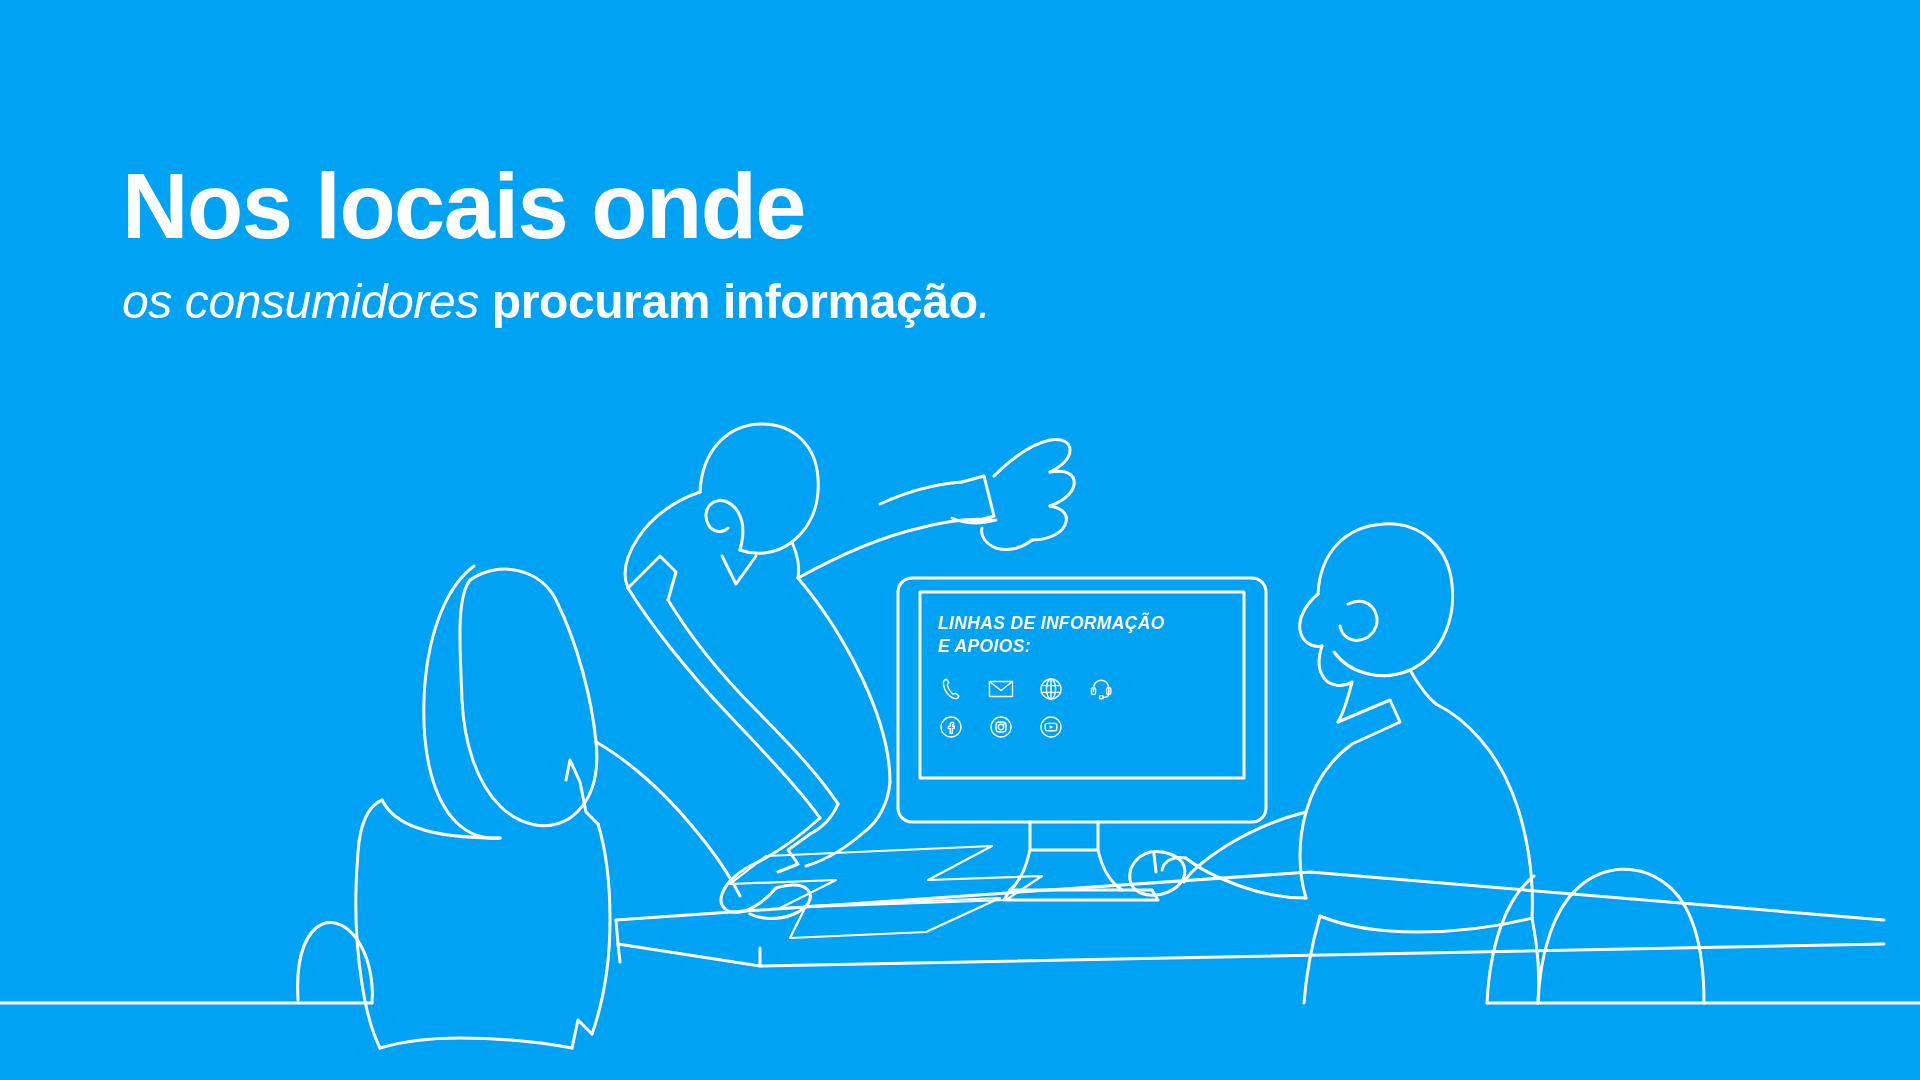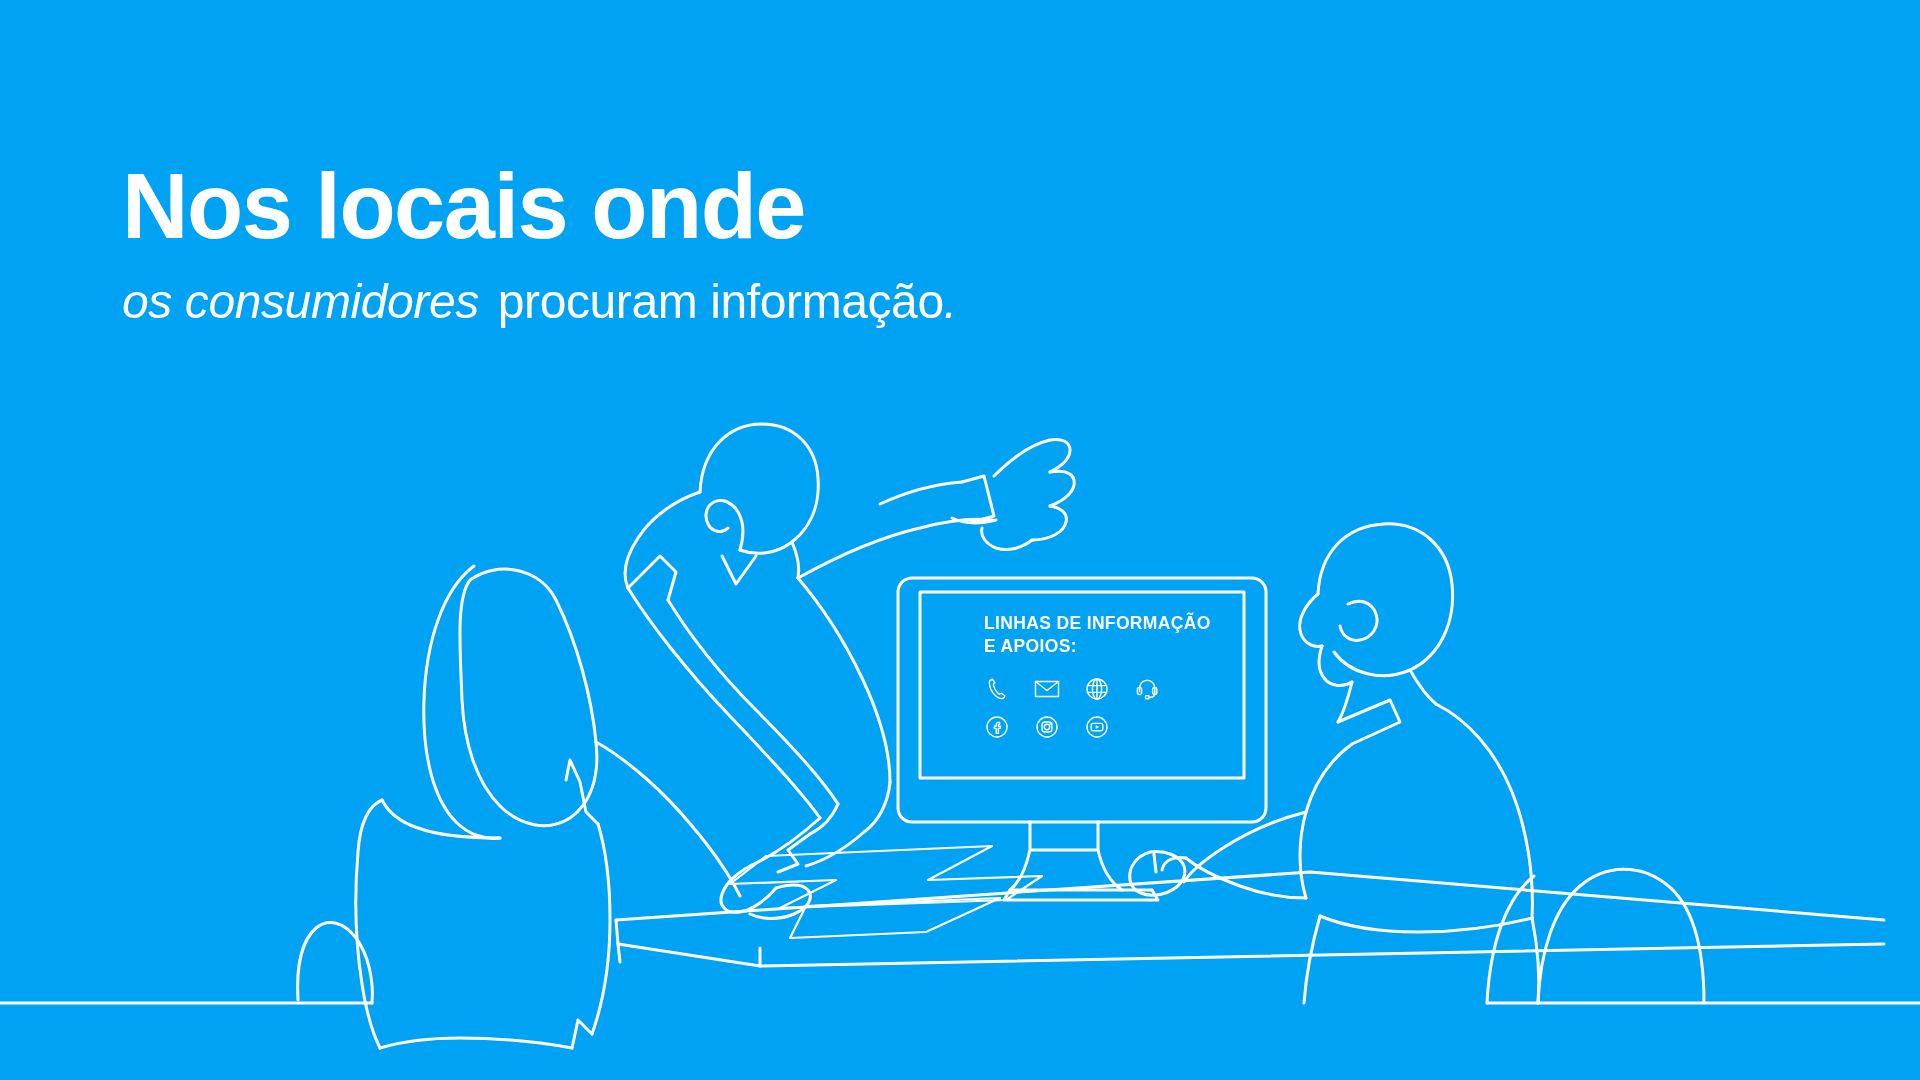--- a/index.html
+++ b/index.html
@@ -38,21 +38,21 @@
   .subline {
     margin: 22px 0 0 0;
     font-size: 48px;
     line-height: 1.1;
     color: #FFFFFF;
     font-weight: 300;
     letter-spacing: -0.4px;
     white-space: nowrap;
   }
   .subline .light { font-weight: 300; font-style: italic; }
-  .subline .strong { font-weight: 400; margin-left: 6px; }
+  .subline .strong { font-weight: 700; }
 
   
   .artwork {
     position: absolute;
     left: 0;
     top: 0;
     width: 1920px;
     height: 1080px;
   }
   .artwork svg { display: block; width: 1920px; height: 1080px; }
@@ -67,23 +67,24 @@
     fill: none;
     stroke: #FFFFFF;
     stroke-width: 2.2;
     stroke-linecap: round;
     stroke-linejoin: round;
   }
 
   
   .screen-content {
     position: absolute;
-    left: 984px;
+    left: 938px;
     top: 612px;
     width: 300px;
+    font-style: italic;
   }
   .screen-title {
     color: #FFFFFF;
     font-size: 17.5px;
     font-weight: 700;
     letter-spacing: 0.35px;
     line-height: 1.32;
     margin: 0;
     text-transform: uppercase;
     white-space: pre-line;

